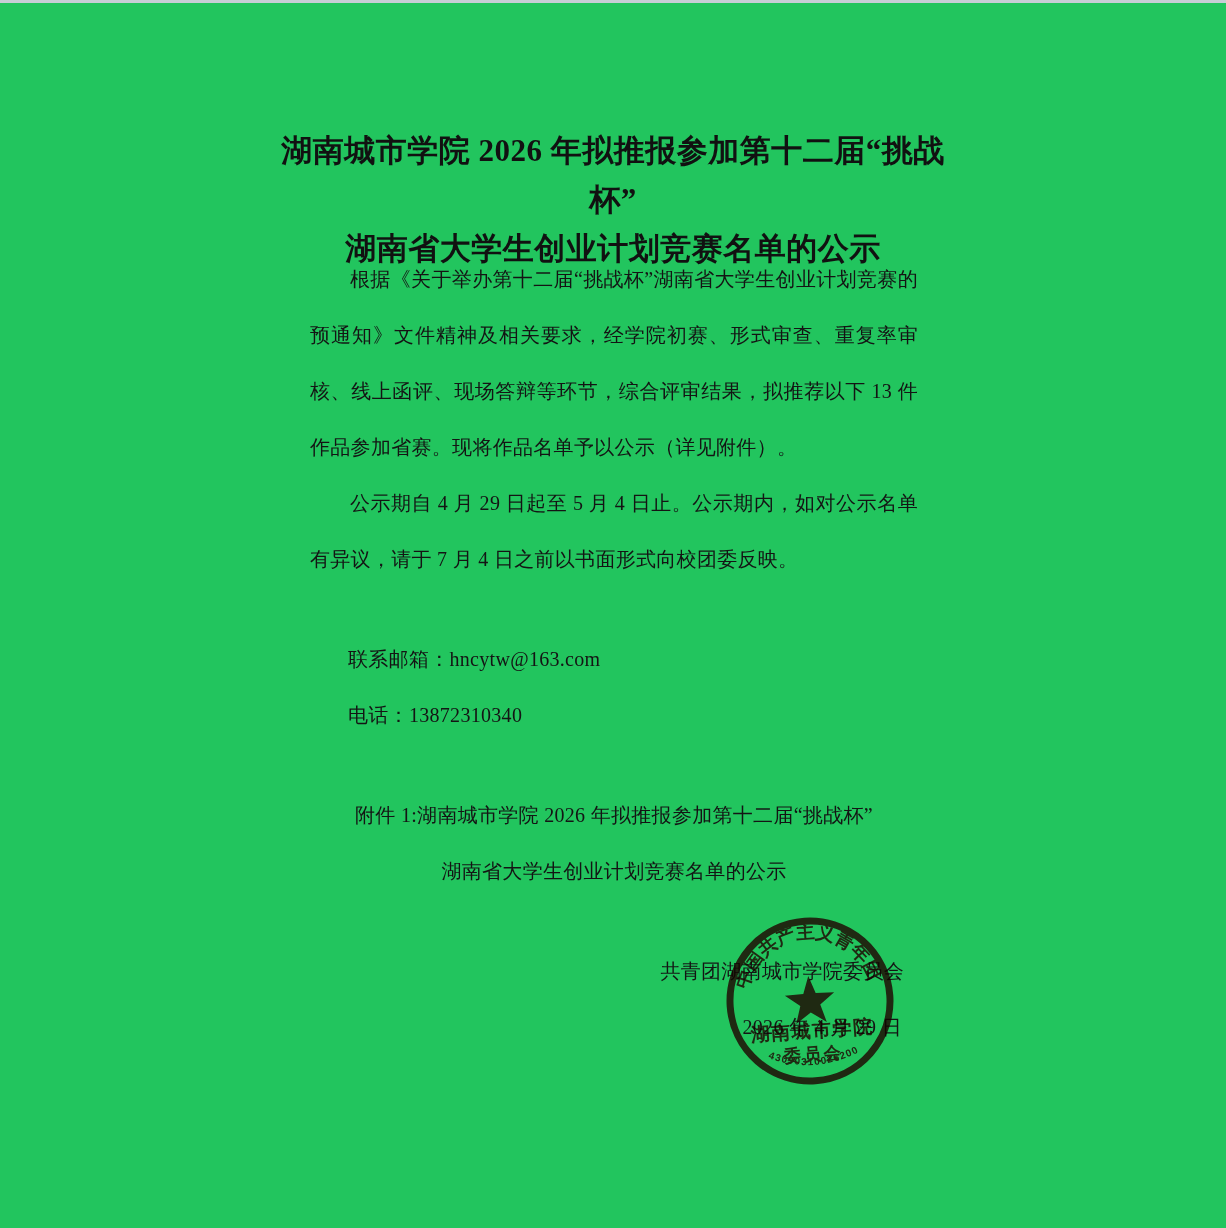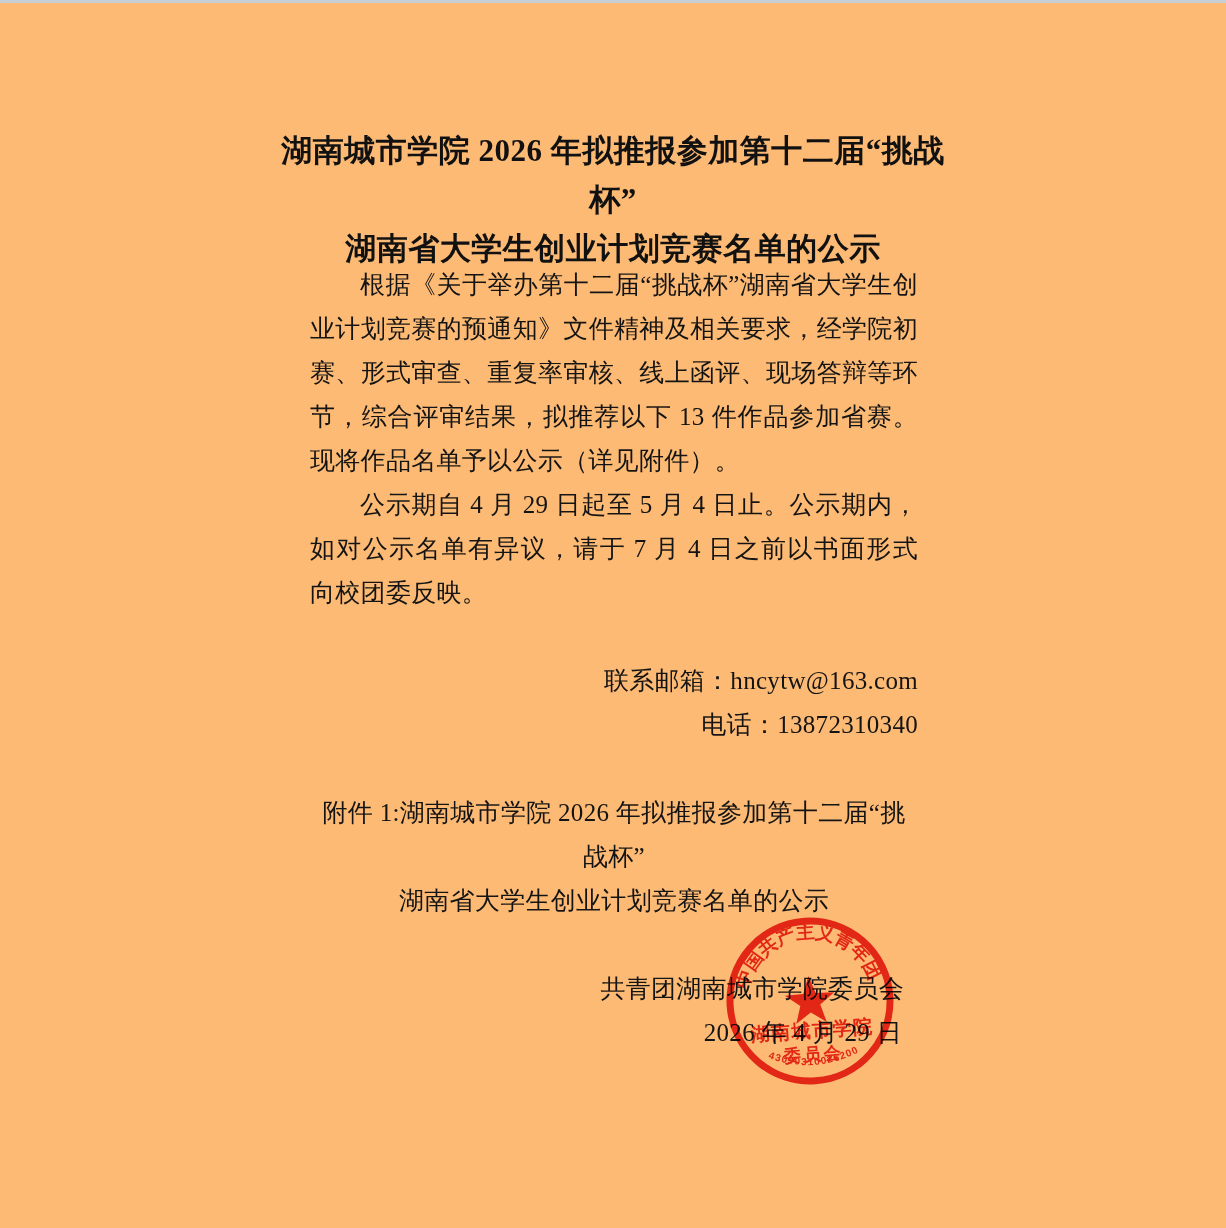--- a/index.html
+++ b/index.html
@@ -10,45 +10,45 @@
     color: #141414;
     position: relative;
     overflow: hidden;
   }
   .top-edge-line {
     position: absolute; top: 0; left: 0; width: 1226px; height: 3px;
     background: #c7ced6;
   }
   .page {
     position: absolute; inset: 0;
-    background: #fdba74;
+    background: #22c55e;
   }
   .doc-title {
     position: absolute;
     left: 273px; top: 126px; width: 680px;
     text-align: center;
     font-size: 31px; font-weight: bold;
     line-height: 49px;
     letter-spacing: 0.5px;
     color: #111111;
   }
   .doc-body {
     position: absolute;
-    left: 310px; top: 263px; width: 608px;
-    font-size: 25px;
-    line-height: 44px;
+    left: 310px; top: 251px; width: 608px;
+    font-size: 20px;
+    line-height: 56px;
     letter-spacing: 0.3px;
   }
   .doc-body p.para {
     text-indent: 2em;
     text-align: justify;
     text-justify: inter-character;
   }
   .spacer { height: 44px; }
-  .contact-line { padding-left: 38px; text-align: right; }
+  .contact-line { padding-left: 38px; }
   .attach-line1 { text-align: center; }
   .attach-line2 { text-align: center; }
   .sig-org  { text-align: right; padding-right: 14px; }
   .sig-date { text-align: right; padding-right: 16px; }
 
   .seal {
     position: absolute;
     left: 722px; top: 913px;
     width: 176px; height: 176px;
     mix-blend-mode: multiply;

